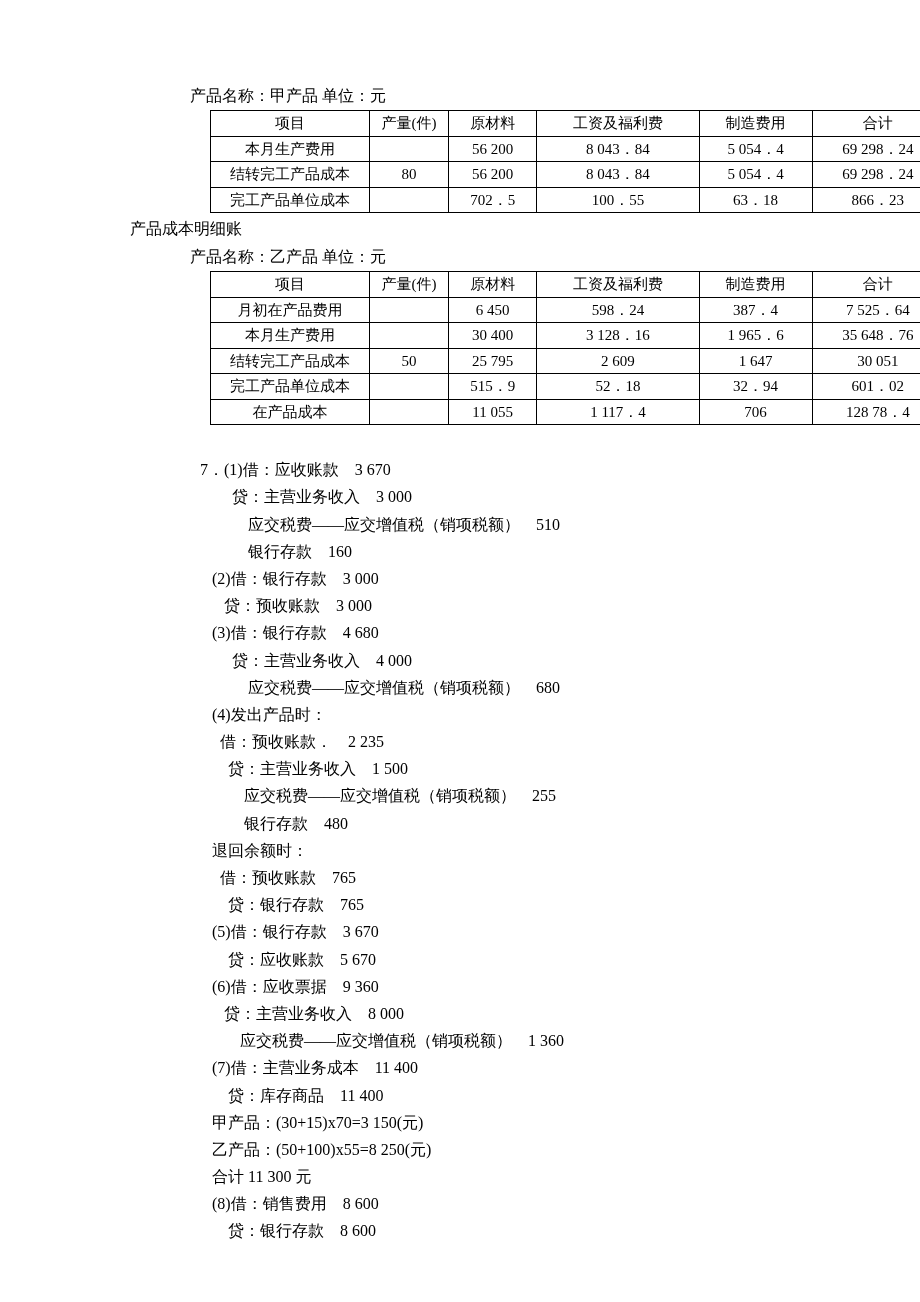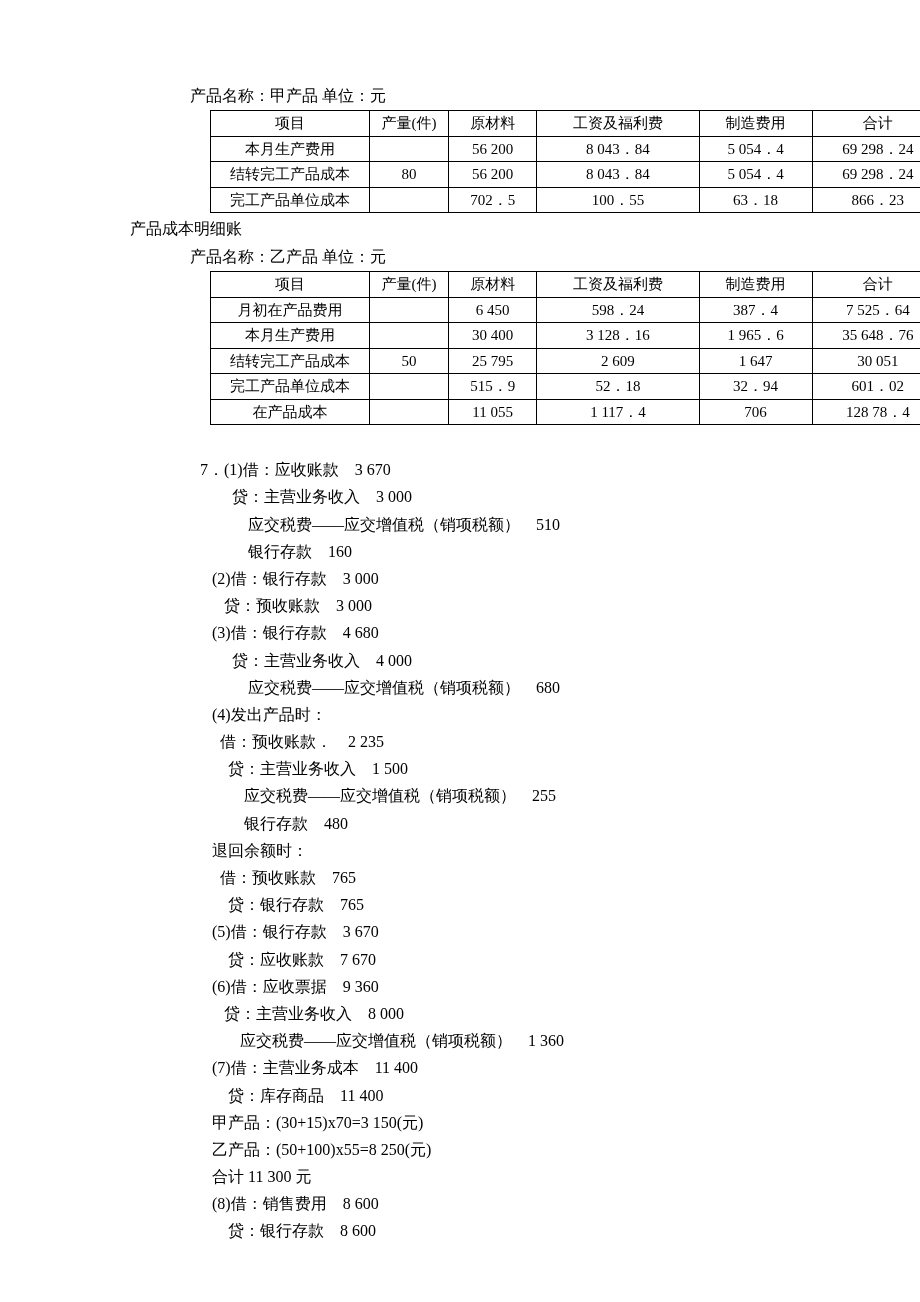--- a/index.html
+++ b/index.html
@@ -150,21 +150,21 @@
 <span>            应交税费——应交增值税（销项税额）    680</span>
 <span>   (4)发出产品时：</span>
 <span>     借：预收账款．    2 235</span>
 <span>       贷：主营业务收入    1 500</span>
 <span>           应交税费——应交增值税（销项税额）    255</span>
 <span>           银行存款    480</span>
 <span>   退回余额时：</span>
 <span>     借：预收账款    765</span>
 <span>       贷：银行存款    765</span>
 <span>   (5)借：银行存款    3 670</span>
-<span>       贷：应收账款    7 670</span>
+<span>       贷：应收账款    5 670</span>
 <span>   (6)借：应收票据    9 360</span>
 <span>      贷：主营业务收入    8 000</span>
 <span>          应交税费——应交增值税（销项税额）    1 360</span>
 <span>   (7)借：主营业务成本    11 400</span>
 <span>       贷：库存商品    11 400</span>
 <span>   甲产品：(30+15)x70=3 150(元)</span>
 <span>   乙产品：(50+100)x55=8 250(元)</span>
 <span>   合计 11 300 元</span>
 <span>   (8)借：销售费用    8 600</span>
 <span>       贷：银行存款    8 600</span>

